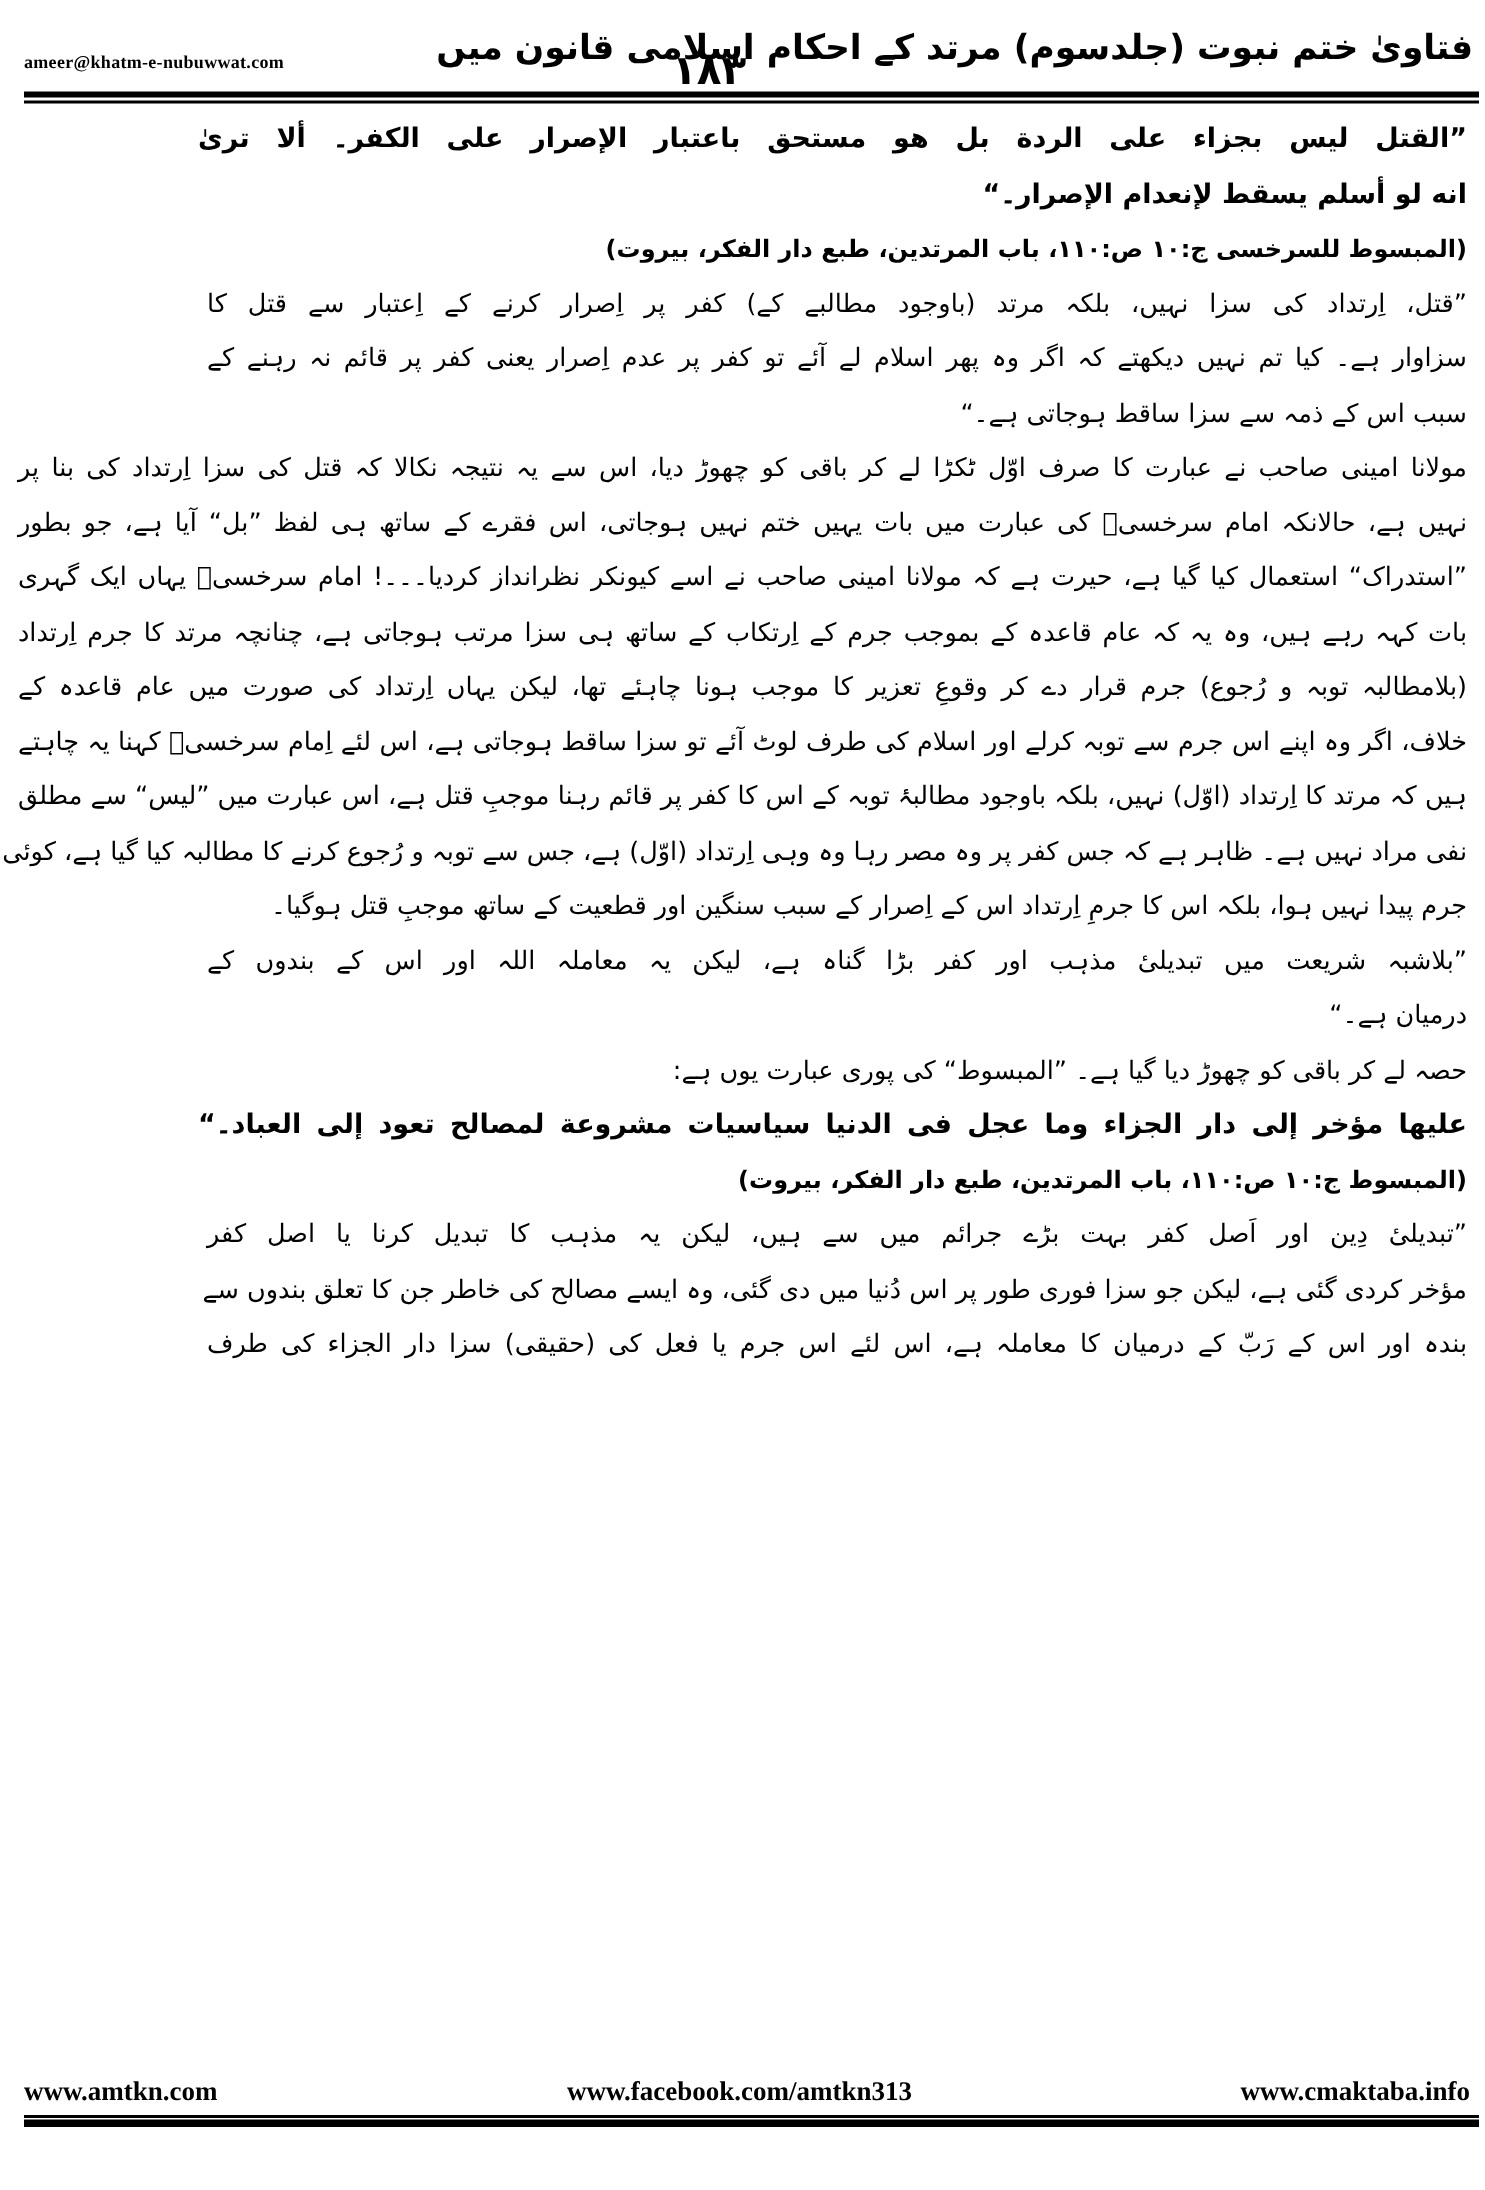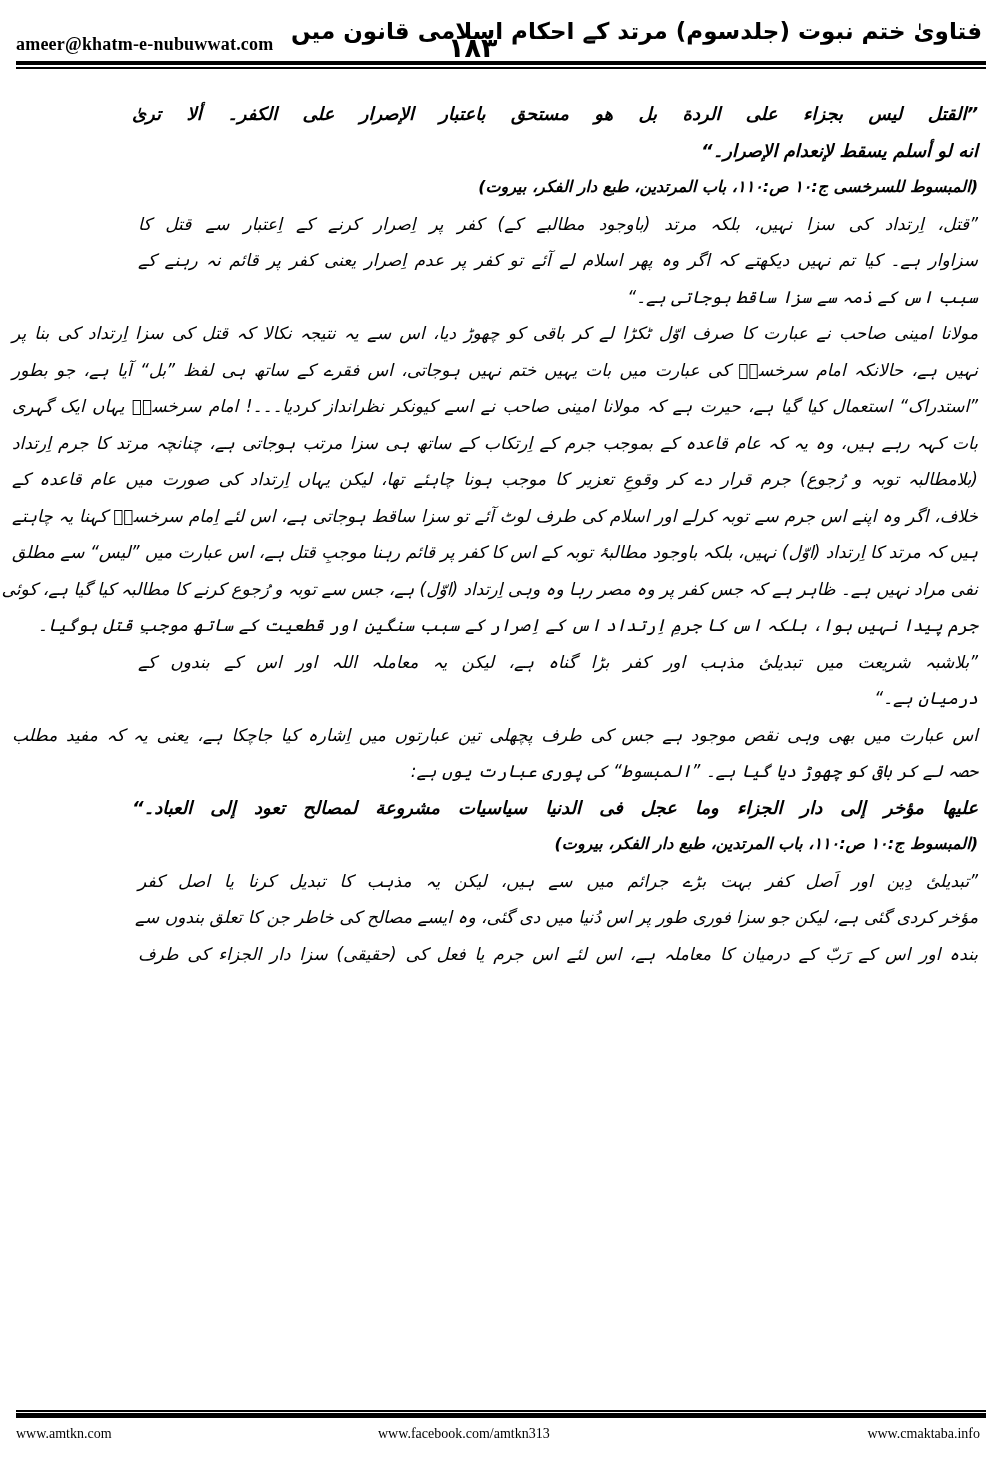--- a/index.html
+++ b/index.html
@@ -5,21 +5,21 @@
     html, body { margin: 0; padding: 0; background: #ffffff; }
     body {
       width: 990px; height: 1460px; position: relative; overflow: hidden;
       color: #000; font-family: "DejaVu Sans", sans-serif;
     }
     .header {
       position: absolute; left: 16px; right: 8px; top: 0; height: 58px;
     }
     .header .email {
       position: absolute; left: 0; top: 34px;
-      font-family: "Liberation Serif", serif; font-weight: bold; font-size: 18px;
+      font-family: "Liberation Serif", serif; font-weight: bold; font-size: 12px;
       letter-spacing: 0.2px;
     }
     .header .page-number {
       position: absolute; left: 432px; top: 20px;
       font-family: "DejaVu Sans", sans-serif; font-weight: bold; font-size: 27px;
       direction: rtl;
       margin-top: 12px;
     }
     .header .running-title {
       position: absolute; right: 0; top: 18px;
@@ -30,41 +30,40 @@
       position: absolute; left: 16px; right: 4px; height: 7px;
     }
     .rule-double .thick { position: absolute; left: 0; right: 0; top: 0; height: 4px; background: #000; }
     .rule-double .thin  { position: absolute; left: 0; right: 0; top: 6px; height: 1.5px; background: #000; }
     .rule-top { top: 61px; }
     .rule-bottom { top: 1410px; }
     .rule-bottom .thin { top: 0; height: 1.5px; }
     .rule-bottom .thick { top: 3px; height: 5px; }
 
     .content {
-      position: absolute; left: 12px; right: 12px; top: 96px;
+      position: absolute; left: 12px; right: 12px; top: 75px;
       direction: rtl;
-      font-style: italic;
     }
     .line {
       position: relative; height: 36.5px; line-height: 36.5px;
       white-space: nowrap; overflow: visible;
       font-family: "DejaVu Sans", sans-serif; font-size: 17px;
       text-align: justify; text-align-last: justify;
     }
     .line.arabic { font-weight: bold; font-size: 18px; }
     .line.ref { font-weight: bold; font-size: 16px; }
     .line.short { text-align-last: right; }
     .block-quote { padding-left: 126px; padding-right: 0; }
     .arabic-block { padding-left: 120px; }
     .ref-block { padding-left: 170px; text-align-last: right; }
     .para-start { padding-right: 120px; }
 
     .footer {
-      position: absolute; left: 16px; right: 8px; top: 1426px; height: 22px;
-      font-family: "Liberation Serif", serif; font-weight: normal; font-size: 14px;
+      position: absolute; left: 16px; right: 8px; top: 1384px; height: 22px;
+      font-family: "Liberation Serif", serif; font-weight: bold; font-size: 18px;
     }
     .footer span { position: absolute; top: 0; }
     .footer .f-left { left: 0; }
     .footer .f-center { left: 362px; }
     .footer .f-right { right: 2px; }
   </style>
 </head>
 <body>
 
 <div class="header">
@@ -89,21 +88,20 @@
   <div class="line">نہیں ہے، حالانکہ امام سرخسیؒ کی عبارت میں بات یہیں ختم نہیں ہوجاتی، اس فقرے کے ساتھ ہی لفظ ”بل“ آیا ہے، جو بطور</div>
   <div class="line">”استدراک“ استعمال کیا گیا ہے، حیرت ہے کہ مولانا امینی صاحب نے اسے کیونکر نظرانداز کردیا۔۔۔! امام سرخسیؒ یہاں ایک گہری</div>
   <div class="line">بات کہہ رہے ہیں، وہ یہ کہ عام قاعدہ کے بموجب جرم کے اِرتکاب کے ساتھ ہی سزا مرتب ہوجاتی ہے، چنانچہ مرتد کا جرم اِرتداد</div>
   <div class="line">(بلامطالبہ توبہ و رُجوع) جرم قرار دے کر وقوعِ تعزیر کا موجب ہونا چاہئے تھا، لیکن یہاں اِرتداد کی صورت میں عام قاعدہ کے</div>
   <div class="line">خلاف، اگر وہ اپنے اس جرم سے توبہ کرلے اور اسلام کی طرف لوٹ آئے تو سزا ساقط ہوجاتی ہے، اس لئے اِمام سرخسیؒ کہنا یہ چاہتے</div>
   <div class="line">ہیں کہ مرتد کا اِرتداد (اوّل) نہیں، بلکہ باوجود مطالبۂ توبہ کے اس کا کفر پر قائم رہنا موجبِ قتل ہے، اس عبارت میں ”لیس“ سے مطلق</div>
   <div class="line">نفی مراد نہیں ہے۔ ظاہر ہے کہ جس کفر پر وہ مصر رہا وہ وہی اِرتداد (اوّل) ہے، جس سے توبہ و رُجوع کرنے کا مطالبہ کیا گیا ہے، کوئی نیا</div>
   <div class="line short">جرم پیدا نہیں ہوا، بلکہ اس کا جرمِ اِرتداد اس کے اِصرار کے سبب سنگین اور قطعیت کے ساتھ موجبِ قتل ہوگیا۔</div>
   <div class="line block-quote">”بلاشبہ شریعت میں تبدیلیٔ مذہب اور کفر بڑا گناہ ہے، لیکن یہ معاملہ اللہ اور اس کے بندوں کے</div>
   <div class="line block-quote short">درمیان ہے۔“</div>
-  <div class="line">اس عبارت میں بھی وہی نقص موجود ہے جس کی طرف پچھلی تین عبارتوں میں اِشارہ کیا جاچکا ہے، یعنی یہ کہ مفید مطلب</div>
   <div class="line short">حصہ لے کر باقی کو چھوڑ دیا گیا ہے۔ ”المبسوط“ کی پوری عبارت یوں ہے:</div>
   <div class="line arabic arabic-block">علیها مؤخر إلی دار الجزاء وما عجل فی الدنیا سیاسیات مشروعة لمصالح تعود إلی العباد۔“</div>
   <div class="line ref ref-block">(المبسوط ج:۱۰ ص:۱۱۰، باب المرتدین، طبع دار الفکر، بیروت)</div>
   <div class="line block-quote">”تبدیلیٔ دِین اور اَصل کفر بہت بڑے جرائم میں سے ہیں، لیکن یہ مذہب کا تبدیل کرنا یا اصل کفر</div>
   <div class="line block-quote">مؤخر کردی گئی ہے، لیکن جو سزا فوری طور پر اس دُنیا میں دی گئی، وہ ایسے مصالح کی خاطر جن کا تعلق بندوں سے</div>
   <div class="line block-quote">بندہ اور اس کے رَبّ کے درمیان کا معاملہ ہے، اس لئے اس جرم یا فعل کی (حقیقی) سزا دار الجزاء کی طرف</div>
 </div>
 
 <div class="rule-double rule-bottom">
   <div class="thin"></div>

